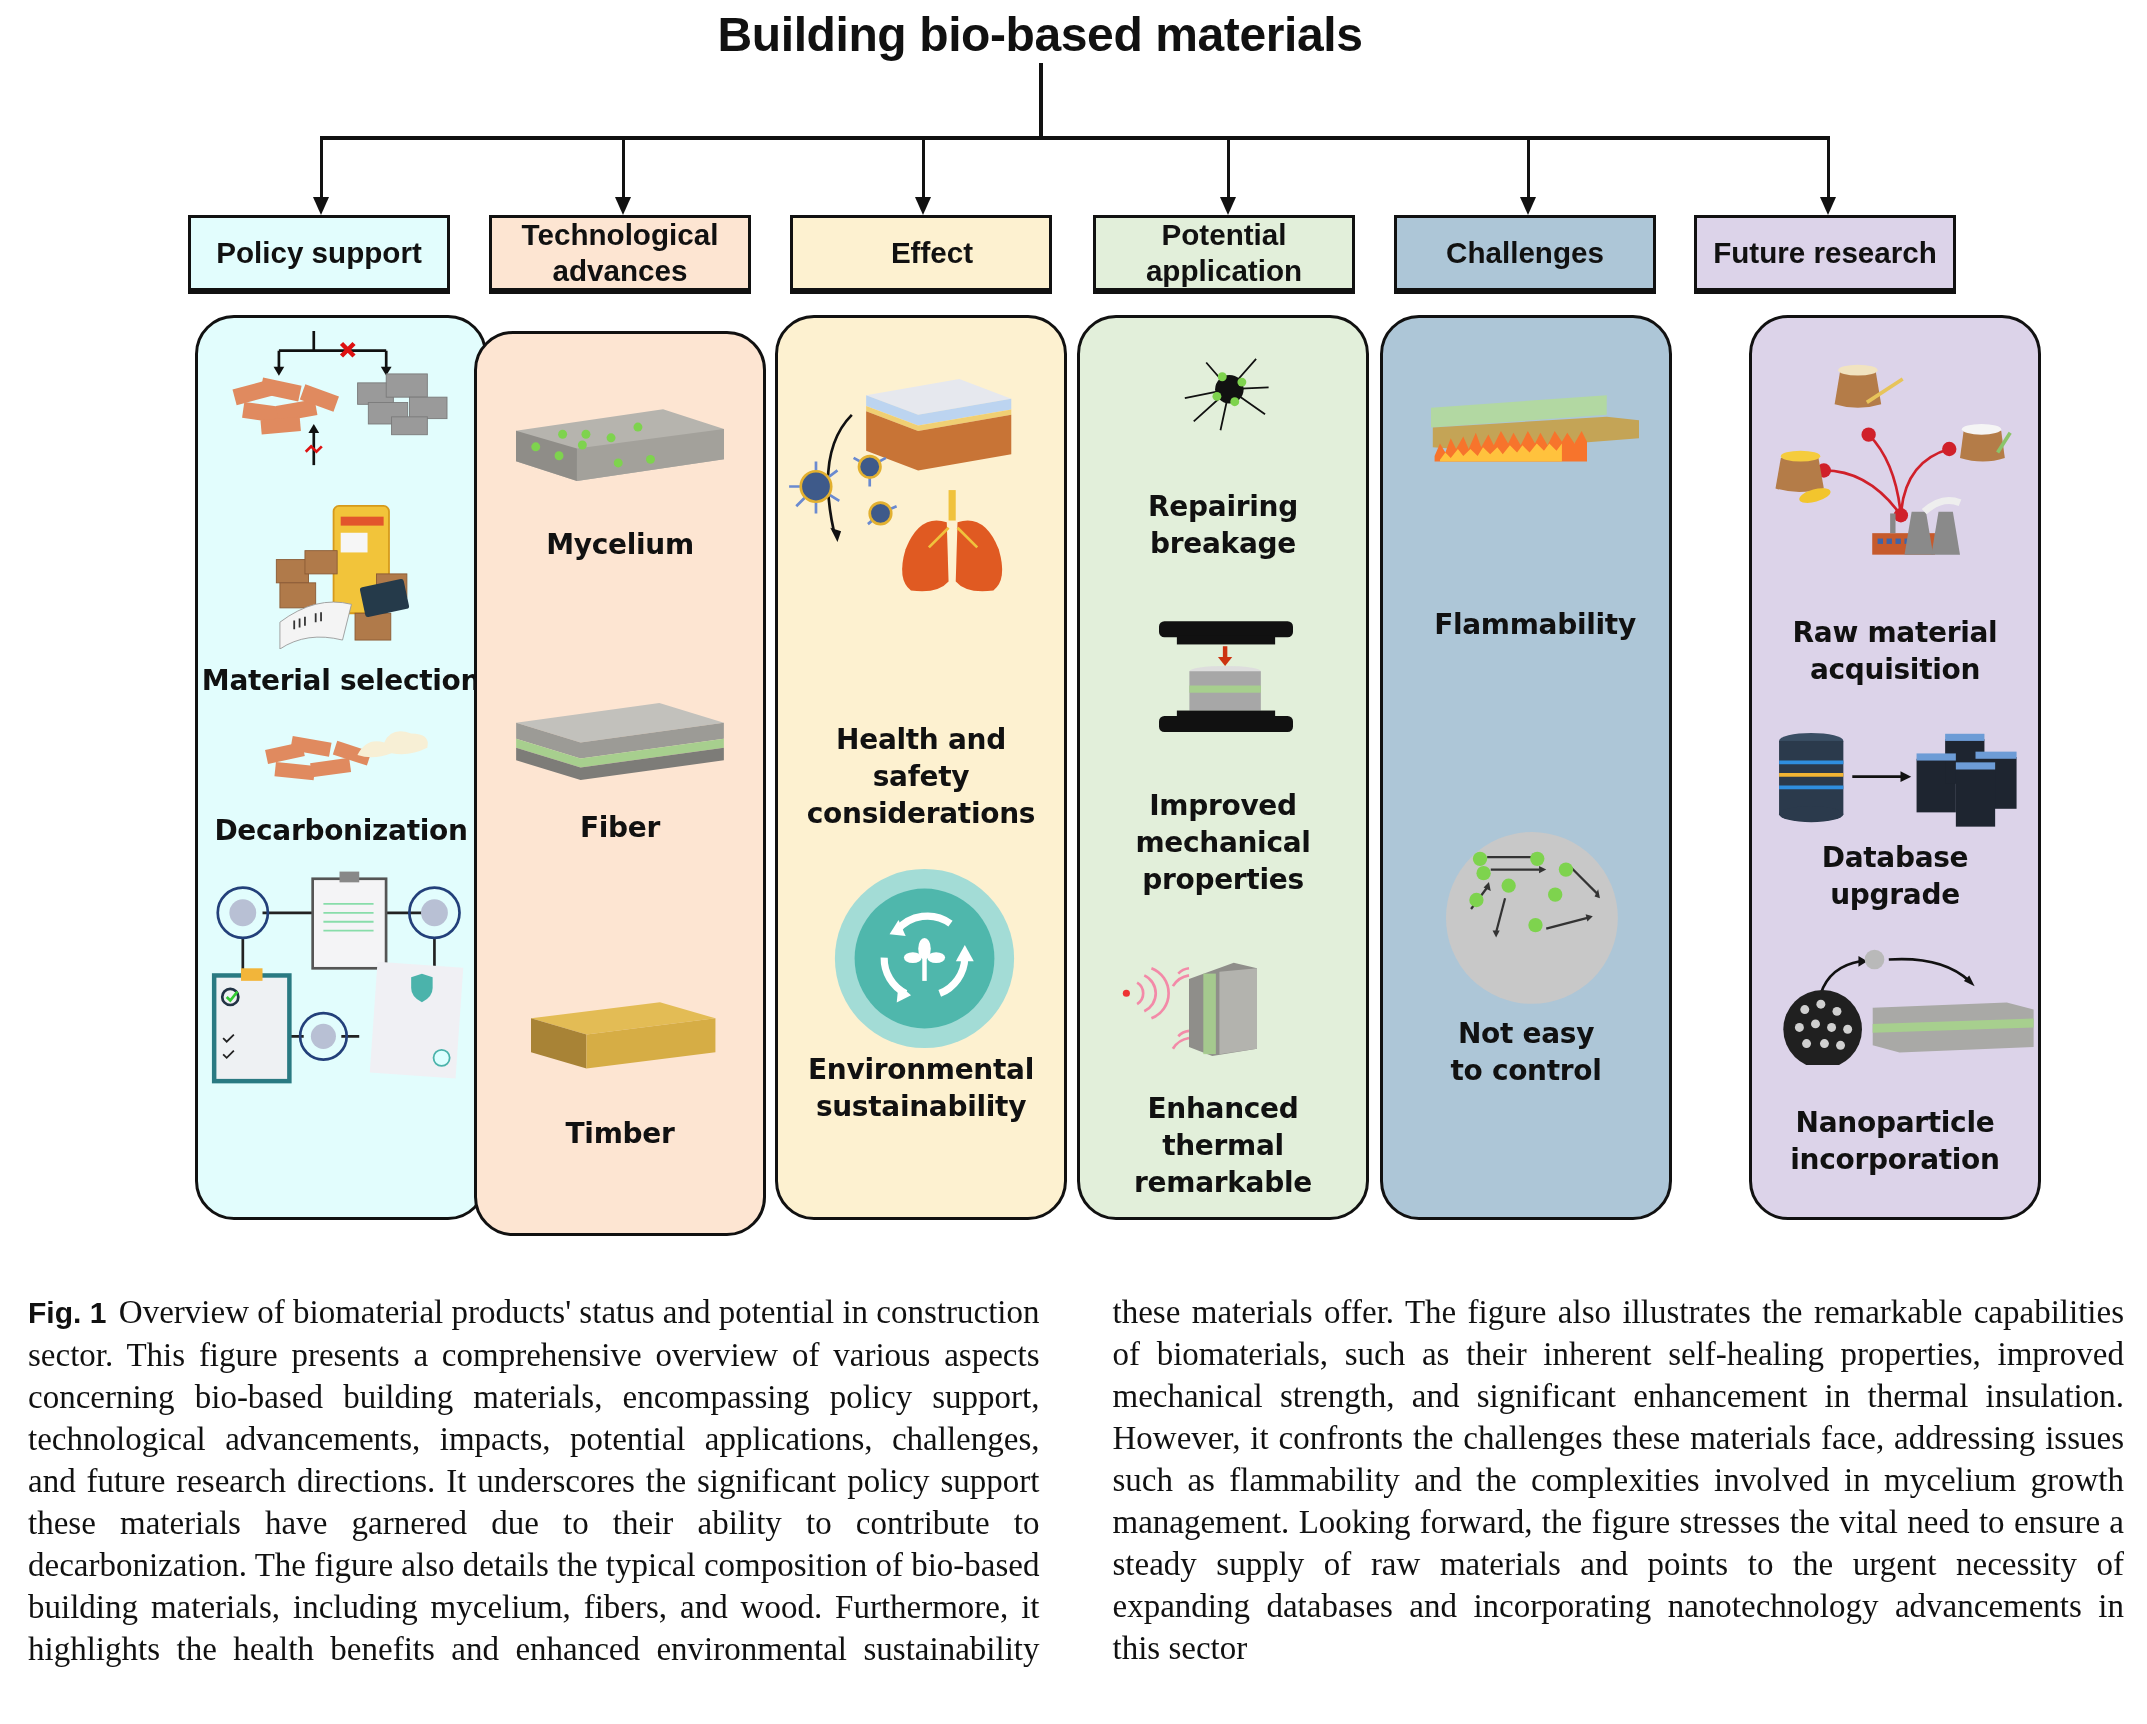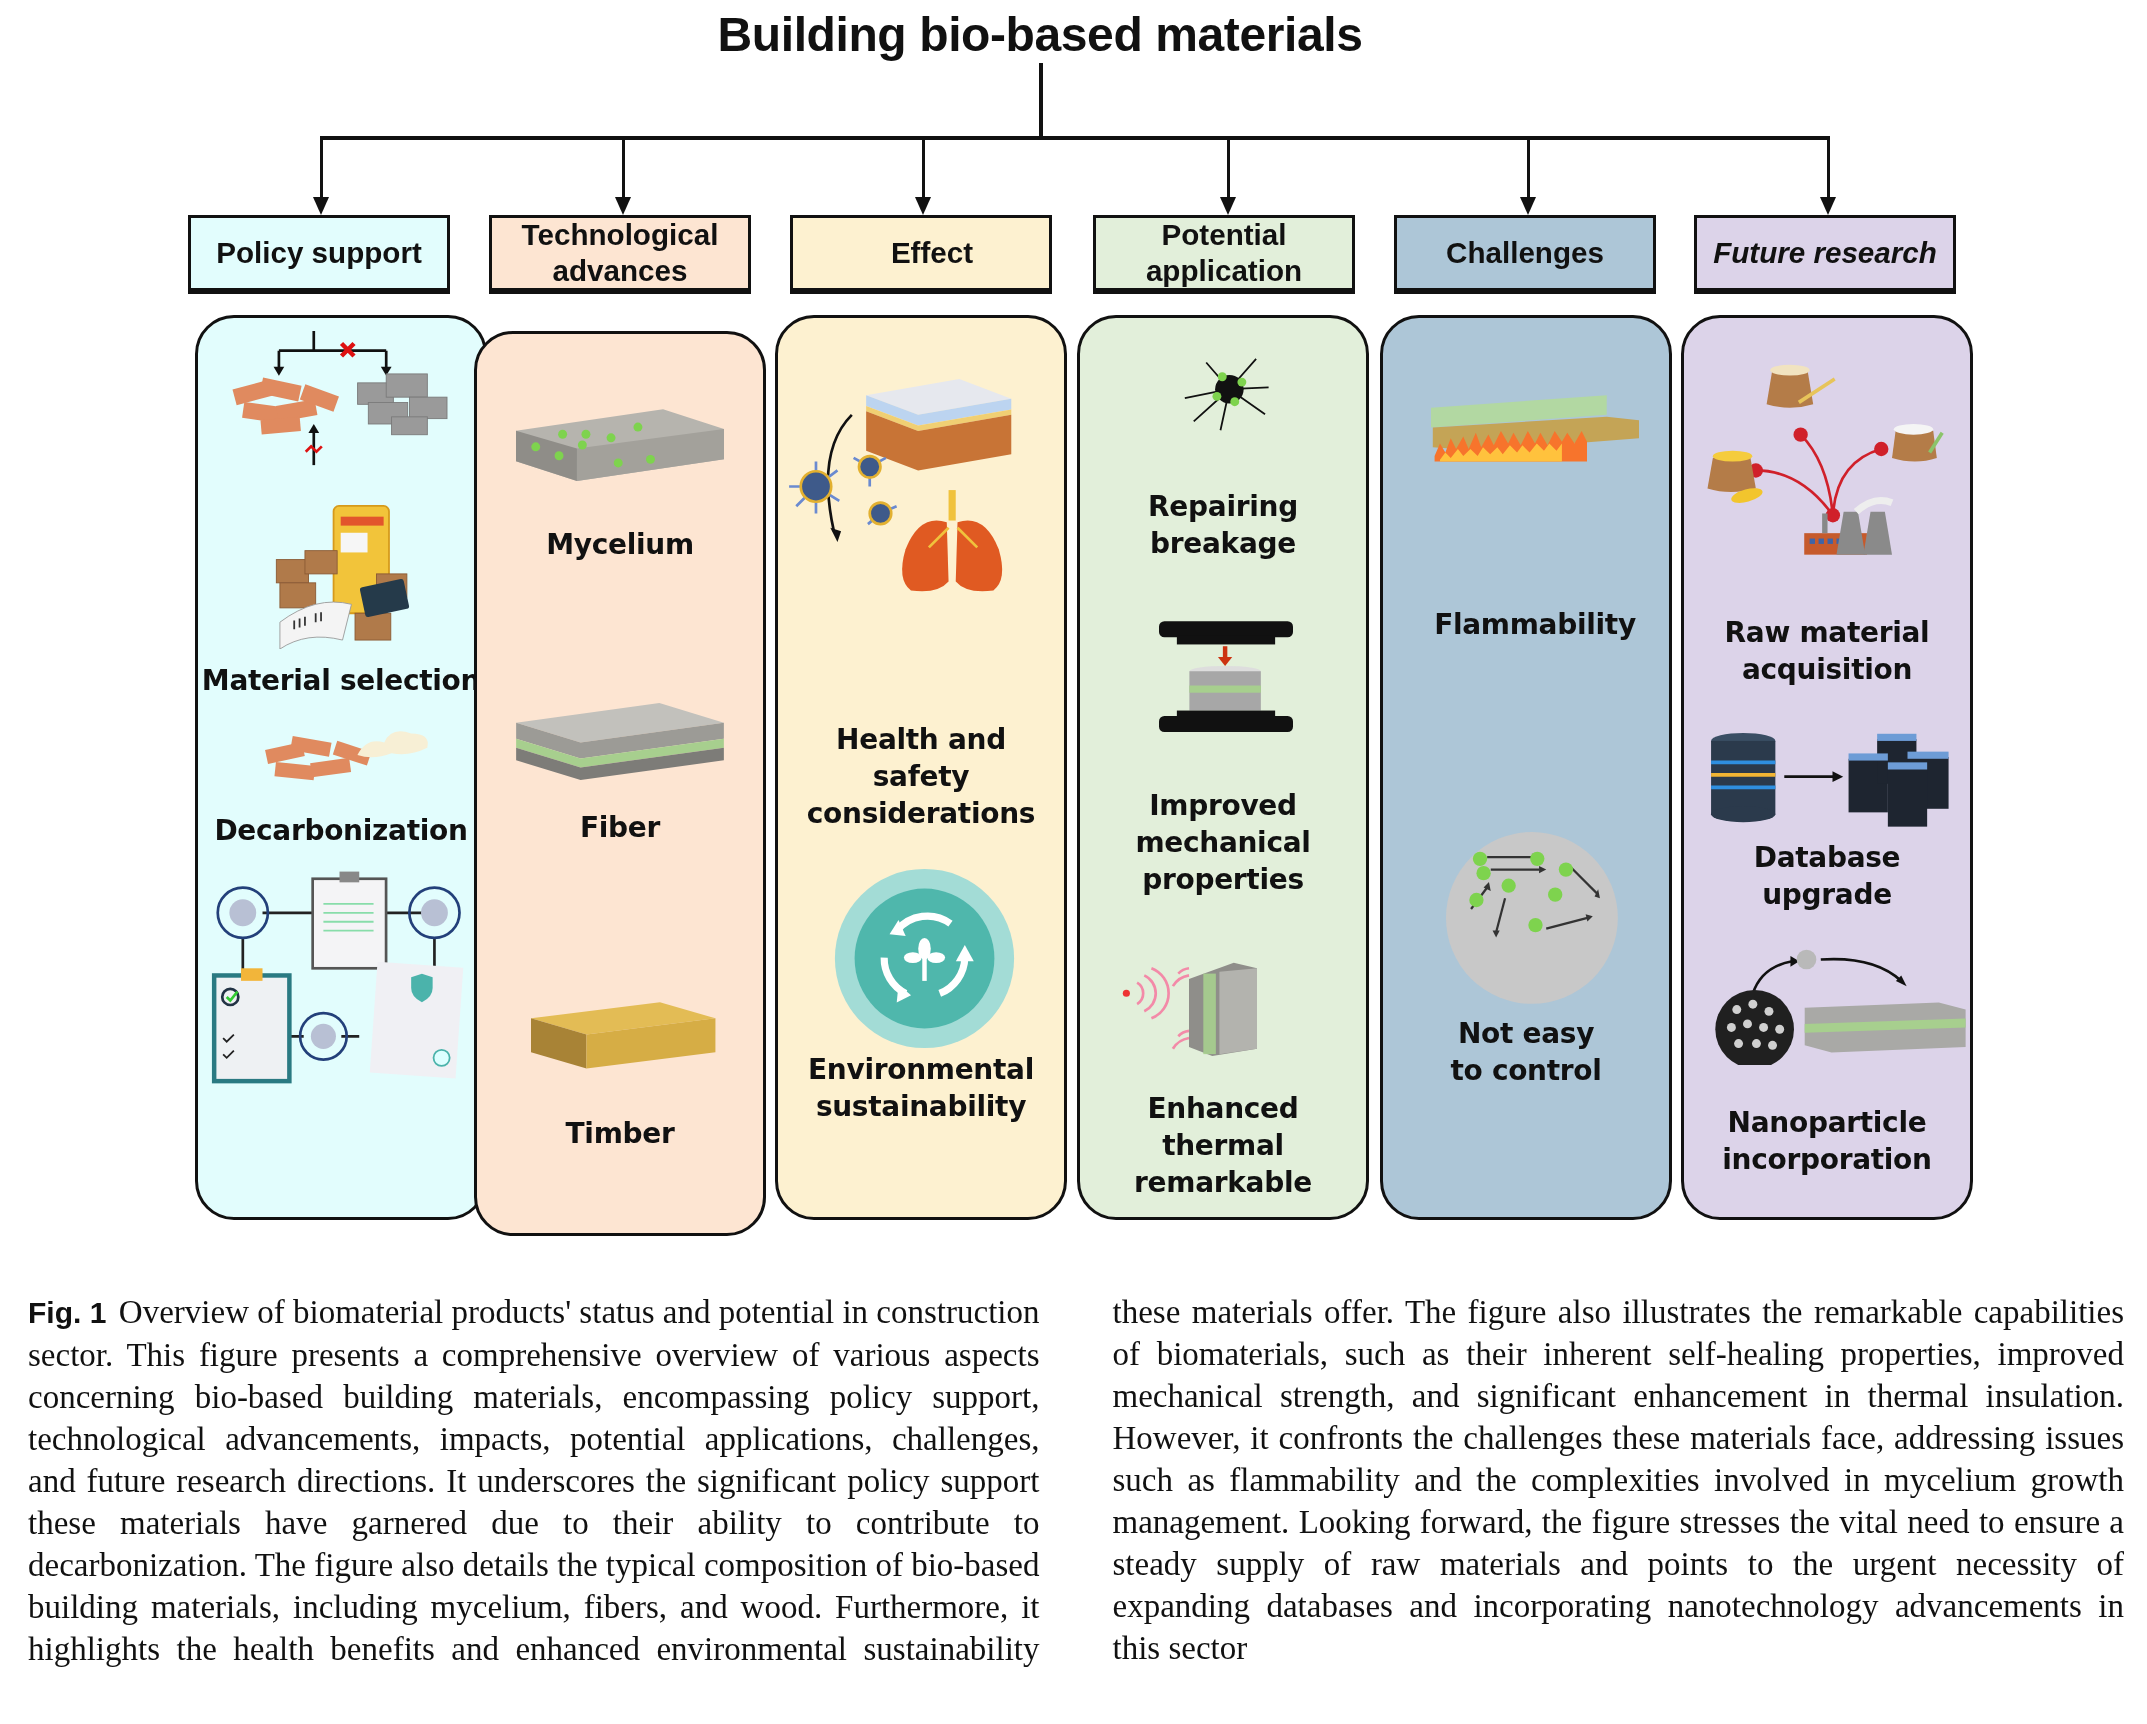--- a/index.html
+++ b/index.html
@@ -35,21 +35,21 @@
   <div class="arrowhead" style="left:1520px; top:197px;"></div>
   <div class="line" style="left:1827px; top:136px; width:2.7px; height:63px;"></div>
   <div class="arrowhead" style="left:1820px; top:197px;"></div>
 </div>
 
 <div class="hdr" style="left:188px; background:#e2fdfd;">Policy support</div>
 <div class="hdr" style="left:489px; background:#fde5d2; padding:0 4px;">Technological advances</div>
 <div class="hdr" style="left:790px; background:#fdf1d0;padding-left:22px;">Effect</div>
 <div class="hdr" style="left:1093px; background:#e2efda; padding:0 27px;">Potential application</div>
 <div class="hdr" style="left:1394px; background:#adc6d7;">Challenges</div>
-<div class="hdr" style="left:1694px; background:#dcd3e9;font-style:italic;">Future research</div>
+<div class="hdr" style="left:1694px; background:#dcd3e9;">Future research</div>
 
 <div class="panel" style="left:175px; background:#e2fdfd;margin-left:20px;">
   <svg class="ic" style="left:27px; top:12.5px;" width="233" height="152" viewBox="0 0 260 170">
     <path d="M99 0 V22 M60 22 H180 M60 22 V42 M180 22 V42" stroke="#111" stroke-width="3" fill="none"></path>
     <polygon points="54,40 66,40 60,50" fill="#111"></polygon>
       <polygon points="174,40 186,40 180,50" fill="#111"></polygon>
     <path d="M130 14 l14 14 M144 14 l-14 14" stroke="#d11" stroke-width="5"></path>
     <g fill="#e08a5f">
         <rect x="10" y="60" width="42" height="18" transform="rotate(-15 30 70)"></rect>
         <rect x="40" y="56" width="44" height="18" transform="rotate(12 60 65)"></rect>
@@ -272,21 +272,21 @@
         <circle cx="134" cy="42" r="8"></circle>
         <circle cx="70" cy="60" r="8"></circle>
         <circle cx="122" cy="70" r="8"></circle>
         <circle cx="34" cy="76" r="8"></circle>
         <circle cx="100" cy="104" r="8"></circle>
       </g>
   </svg>
   <div class="lbl" style="top:697px; padding:0 63px; box-sizing:border-box;">Not easy to control</div>
 </div>
 
-<div class="panel" style="left:1681px; background:#dcd3e9;">
+<div class="panel" style="left:1749px; background:#dcd3e9;">
   <svg class="ic" style="left:18px; top:36px;" width="260" height="215" viewBox="0 0 290 240">
     <path d="M146 180 Q140 120 110 90 M146 180 Q110 130 60 130 M146 180 Q150 120 200 106" stroke="#d0202a" stroke-width="3" fill="none"></path>
     <g fill="#d0202a">
         <circle cx="110" cy="90" r="8"></circle>
         <circle cx="60" cy="130" r="8"></circle>
         <circle cx="200" cy="106" r="8"></circle>
         <circle cx="146" cy="180" r="8"></circle>
       </g>
     <g>
         <path d="M78 20 q20 -8 40 0 l6 36 q-26 8 -52 0z" fill="#b47c48"></path>

